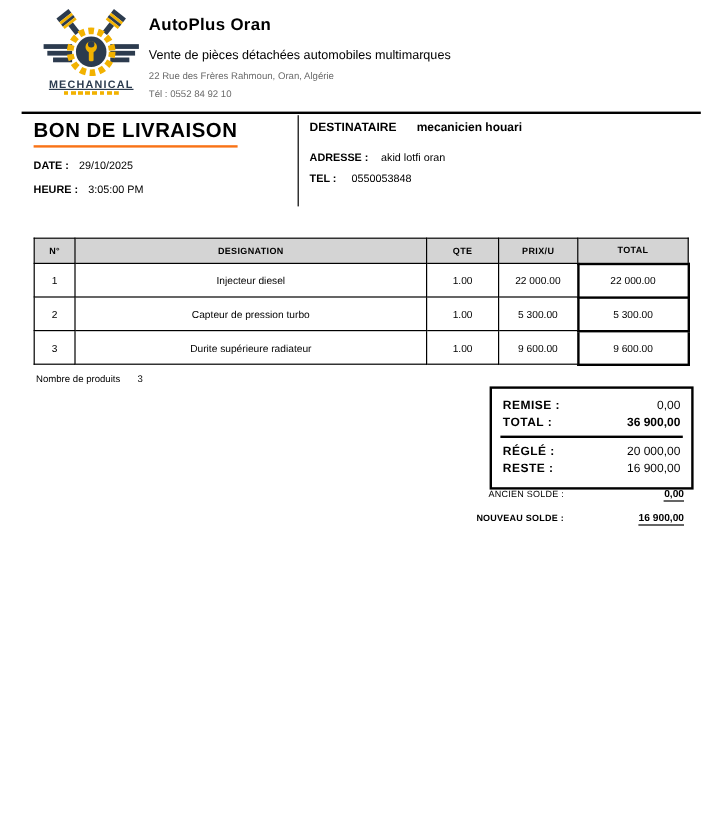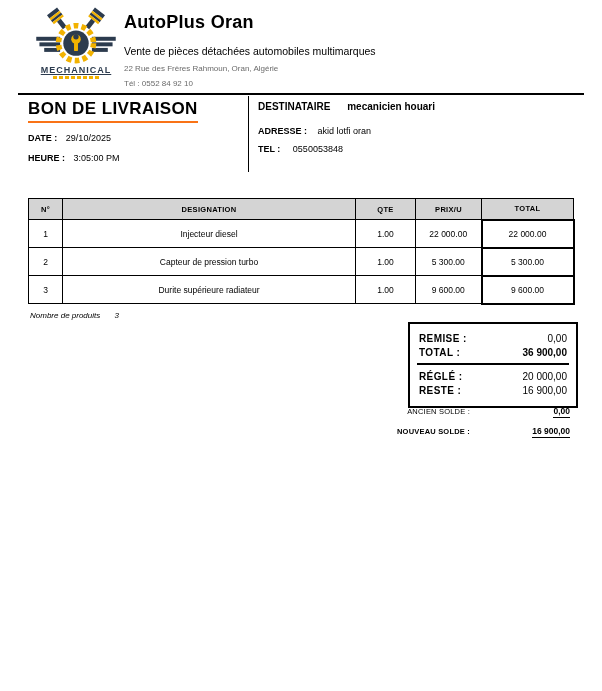--- a/index.html
+++ b/index.html
@@ -15,21 +15,21 @@
   .page { position: absolute; inset: 0; background: #fff; }
 
   
   .logo-wrap { position: absolute; left: 34px; top: 5px; width: 84px; height: 84px; text-align: center; }
   .logo-svg { display: block; margin: 0 auto; }
   .logo-name { font-size: 9px; font-weight: bold; letter-spacing: 1px; color: #2c3b4e; margin-top: -2px; text-decoration: underline; }
   .logo-tagline { margin: 1px auto 0; width: 46px; height: 3px;
     background: repeating-linear-gradient(90deg, #f2b200 0 4px, #fff 4px 6px); }
 
   .company-block { position: absolute; left: 124px; top: 12px; }
-  .company-name { font-size: 18px; font-weight: bold; letter-spacing: 0.3px; }
+  .company-name { font-size: 14px; font-weight: bold; letter-spacing: 0.3px; }
   .company-tagline { font-size: 10.5px; margin-top: 12px; }
   .company-address { font-size: 8px; color: #6b6b6b; margin-top: 7px; }
   .company-phone { font-size: 8px; color: #6b6b6b; margin-top: 6px; }
 
   .header-rule { position: absolute; left: 18px; top: 93px; width: 566px; height: 2px; background: #000; }
 
   
   .doc-left { position: absolute; left: 28px; top: 99px; }
   .doc-title { display: inline-block; font-size: 17px; font-weight: bold; letter-spacing: 0.4px;
     border-bottom: 2px solid #f97316; padding-bottom: 2px; }
@@ -60,21 +60,21 @@
     border: 1px solid #000; font-size: 8.5px; height: 28px; text-align: center;
   }
   .items-table td.col-total { border-width: 2px; }
   .col-num { width: 34px; }
   .col-designation { width: 293px; }
   .col-qty { width: 60px; }
   .col-price { width: 66px; }
   .col-total { width: 92px; }
 
   
-  .product-count { position: absolute; left: 30px; top: 311px; font-size: 8px; font-style: italic; }
+  .product-count { position: absolute; left: 30px; top: 311px; font-size: 8px; }
   .product-count .cnt { margin-left: 12px; }
 
   .totals-box { position: absolute; left: 408px; top: 322px; width: 170px;
     border: 2px solid #000; padding: 6px 9px 7px 9px; }
   .totals-row { display: flex; justify-content: space-between; align-items: flex-end; margin: 3px 0; }
   .totals-row .lbl { font-size: 10px; font-weight: bold; letter-spacing: 0.4px; }
   .totals-row .val { font-size: 10px; }
   .totals-row .val.strong { font-weight: bold; }
   .totals-sep { border: 0; border-top: 2px solid #000; margin: 5px -2px 6px -2px; }
 

